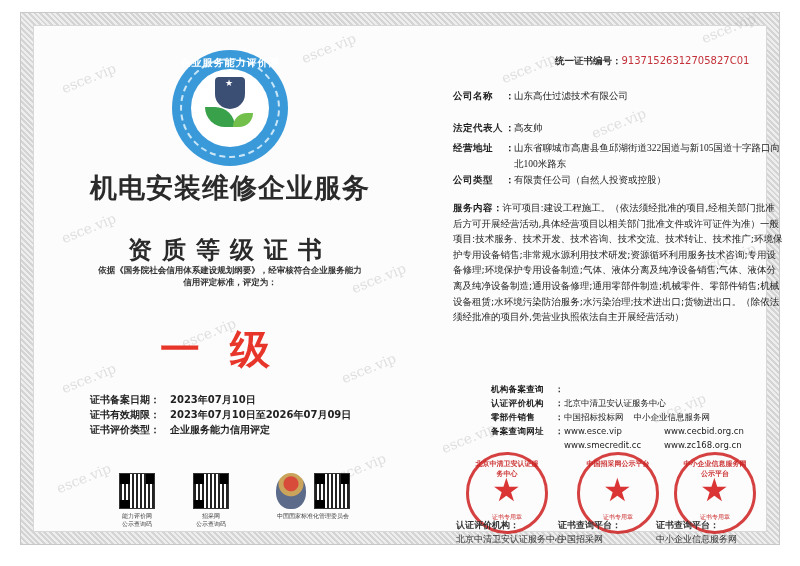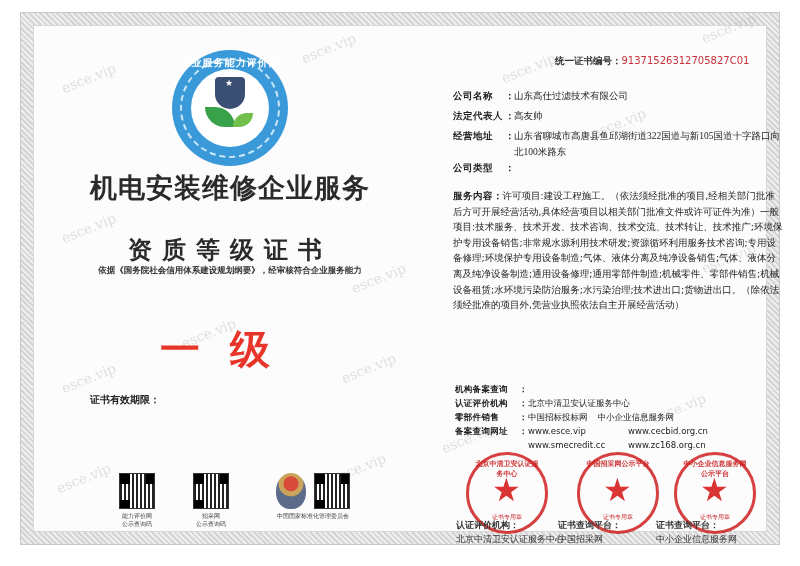--- a/index.html
+++ b/index.html
@@ -76,21 +76,21 @@
   .cert-no .val { color: #c4313a; font-weight: normal; font-size: 10px; }
 
   .info { position: absolute; left: 453px; top: 88px; width: 330px; font-size: 9.5px; line-height: 16px; color: #222; }
   .info .row { display: flex; }
   .info .lbl { width: 52px; font-weight: bold; white-space: nowrap; letter-spacing: 0.5px; }
   .info .colon { width: 9px; font-weight: bold; }
   .info .val { flex: 1; font-family: Liberation Serif, serif; }
   .service { margin-top: 12px; line-height: 15.6px; }
 
   .registry { position: absolute; left: 455px; top: 382px; font-size: 8.5px; line-height: 14px; color: #222; }
-  .registry .row { display: flex; }
+  .registry .row { display: flex; margin-left: 36px; }
   .registry .lbl { width: 64px; font-weight: bold; letter-spacing: 0.3px; }
   .registry .colon { width: 9px; font-weight: bold; }
   .urls { display: grid; grid-template-columns: 100px 100px; }
 
   .stamp {
     position: absolute; width: 82px; height: 82px; border-radius: 50%;
     border: 3px solid rgba(206,30,30,0.85); top: 452px;
   }
   .stamp .star { position: absolute; left: 23px; top: 16px; color: rgba(214,30,30,0.9); font-size: 32px; }
   .stamp .arc { position: absolute; top: 4px; left: 6px; right: 6px; text-align: center; font-size: 7px; color: rgba(200,30,30,0.9); font-family: "DejaVu Serif", serif; font-weight: bold; }
@@ -130,27 +130,37 @@
     </div>
   </div>
   <span class="ring-text">企业服务能力评价网</span>
 </div>
 
 <div class="title1">机电安装维修企业服务</div>
 <div class="title2">资质等级证书</div>
 
 <div class="basis">
   <div>依据《国务院社会信用体系建设规划纲要》，经审核符合企业服务能力</div>
+  <div>信用评定标准，评定为：</div>
 </div>
 
 <div class="grade">一级</div>
 
 <div class="dates">
   <div class="row">
+    <span class="lbl">证书备案日期：</span>
+    <span>2023年07月10日</span>
+  </div>
+  <div class="row">
     <span class="lbl">证书有效期限：</span>
+    <span>2023年07月10日至2026年07月09日</span>
+  </div>
+  <div class="row">
+    <span class="lbl">证书评价类型：</span>
+    <span>企业服务能力信用评定</span>
   </div>
 </div>
 
 <div class="qr-block" style="left:112px;top:473px;width:50px">
   <div class="qr"></div>
   <div>能力评价网</div>
   <div>公示查询码</div>
 </div>
 <div class="qr-block" style="left:186px;top:473px;width:50px">
   <div class="qr"></div>
@@ -168,33 +178,34 @@
 <div class="cert-no">
   <span>统一证书编号：</span><span class="val">91371526312705827C01</span>
 </div>
 
 <div class="info">
   <div class="row">
     <span class="lbl">公司名称</span>
     <span class="colon">：</span>
     <span class="val">山东高仕过滤技术有限公司</span>
   </div>
-  <div class="row" style="margin-top:4px">
+  <div class="row" style="margin-top:16px">
     <span class="lbl">法定代表人</span>
     <span class="colon">：</span>
     <span class="val">高友帅</span>
   </div>
   <div class="row" style="margin-top:4px">
     <span class="lbl">经营地址</span>
     <span class="colon">：</span>
     <span class="val">山东省聊城市高唐县鱼邱湖街道322国道与新105国道十字路口向北100米路东</span>
   </div>
   <div class="row">
     <span class="lbl">公司类型</span>
     <span class="colon">：</span>
+    <span class="val">有限责任公司（自然人投资或控股）</span>
   </div>
   <div class="service">
     <span class="lbl" style="font-weight:bold;letter-spacing:0.5px">服务内容</span><span style="font-weight:bold">：</span><span>许可项目:建设工程施工。（依法须经批准的项目,经相关部门批准后方可开展经营活动,具体经营项目以相关部门批准文件或许可证件为准）一般项目:技术服务、技术开发、技术咨询、技术交流、技术转让、技术推广;环境保护专用设备销售;非常规水源利用技术研发;资源循环利用服务技术咨询;专用设备修理;环境保护专用设备制造;气体、液体分离及纯净设备销售;气体、液体分离及纯净设备制造;通用设备修理;通用零部件制造;机械零件、零部件销售;机械设备租赁;水环境污染防治服务;水污染治理;技术进出口;货物进出口。（除依法须经批准的项目外,凭营业执照依法自主开展经营活动）</span>
   </div>
 </div>
 
 <div class="registry">
   <div class="row">
     <span class="lbl">机构备案查询</span>
     <span class="colon">：</span>

